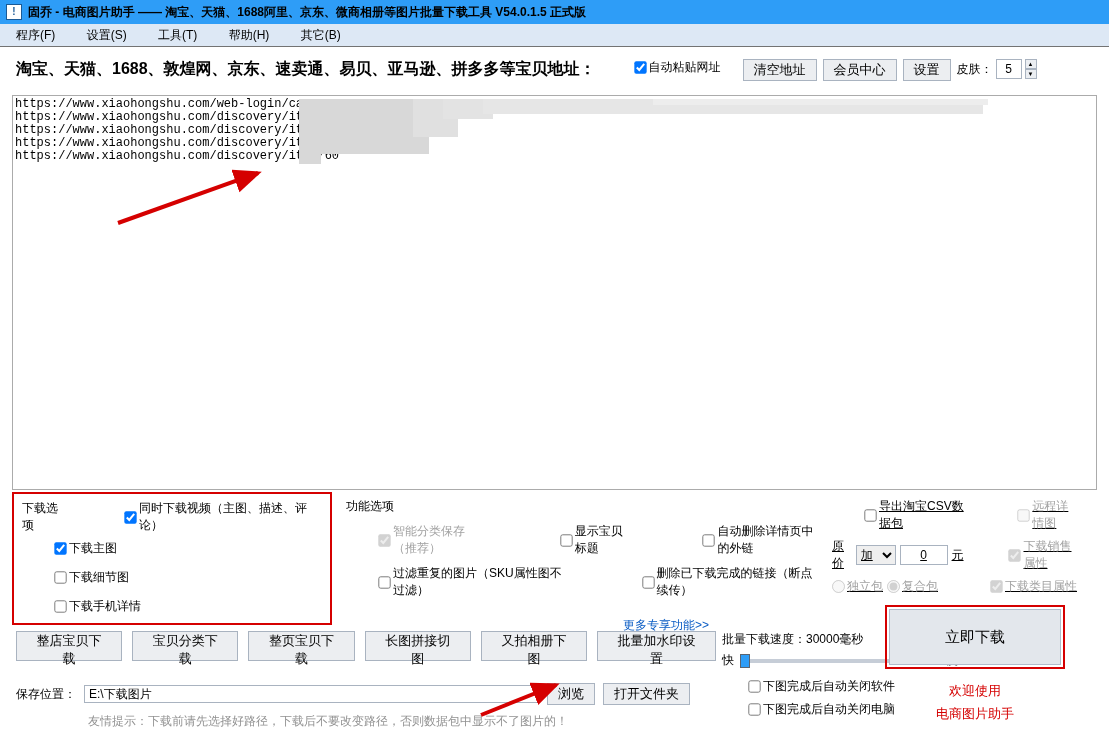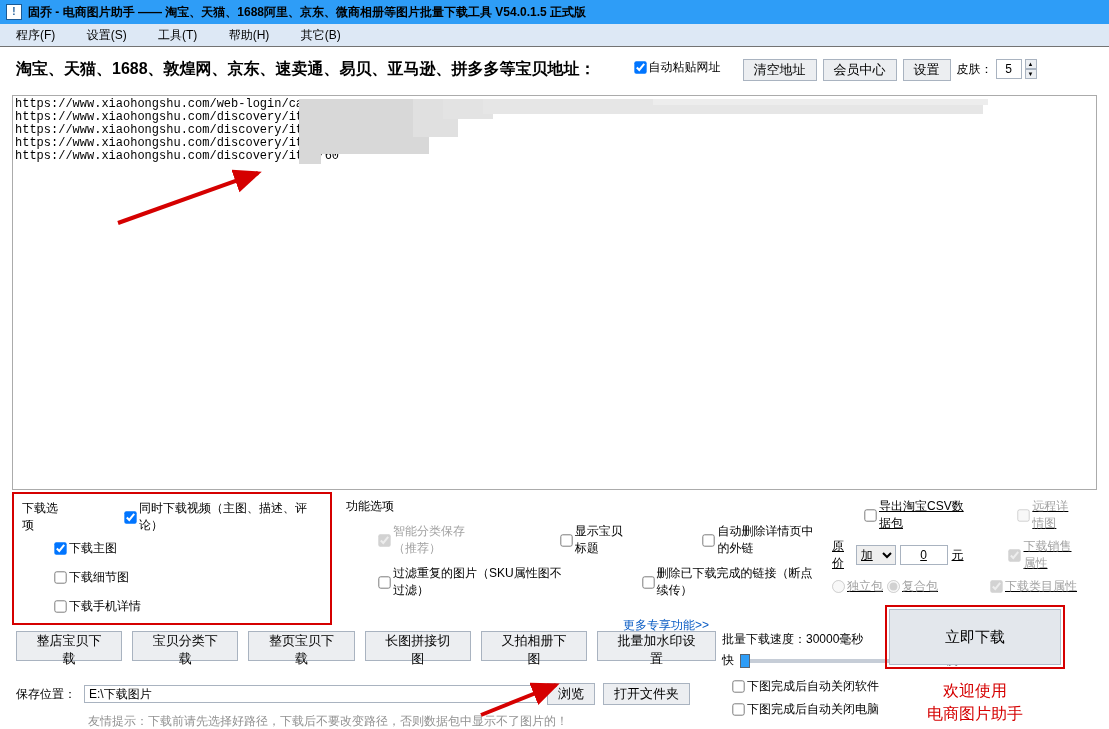--- a/index.html
+++ b/index.html
@@ -196,21 +196,21 @@
     width: 100%; height: 100%;
     background: #e3e7ec;
     border: 1px solid #b1bccb;
     display: flex; align-items: center; justify-content: center;
     font-size: 15px;
     cursor: pointer;
   }
   .footer-msg {
     text-align: center;
     color: #d50000;
-    font-size: 16px;
+    font-size: 13px;
     line-height: 20px;
     margin-top: 3px;
   }
   .save-row {
     margin: 14px 12px 0 16px;
     display: flex;
     align-items: center;
     gap: 8px;
   }
   .save-row .path-input {
@@ -220,21 +220,21 @@
     font-family: inherit;
     font-size: 12px;
   }
   .tip-row {
     margin: 8px 12px 0 88px;
     color: #929292;
     font-size: 12px;
   }
   .after-dl-col {
     position: absolute;
-    left: 700px;
+    left: 716px;
     top: 678px;
     display: flex; flex-direction: column; gap: 6px;
   }
   .abs-right {
     position: absolute;
     right: 44px;
     top: 678px;
     width: 180px;
   }
   .red-arrow2 {

